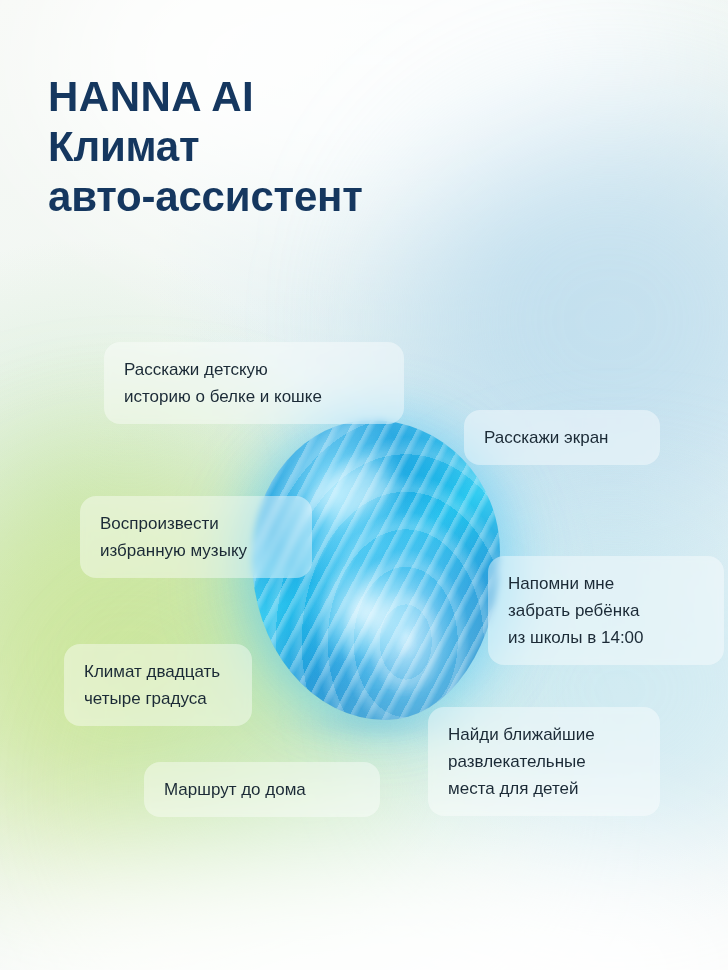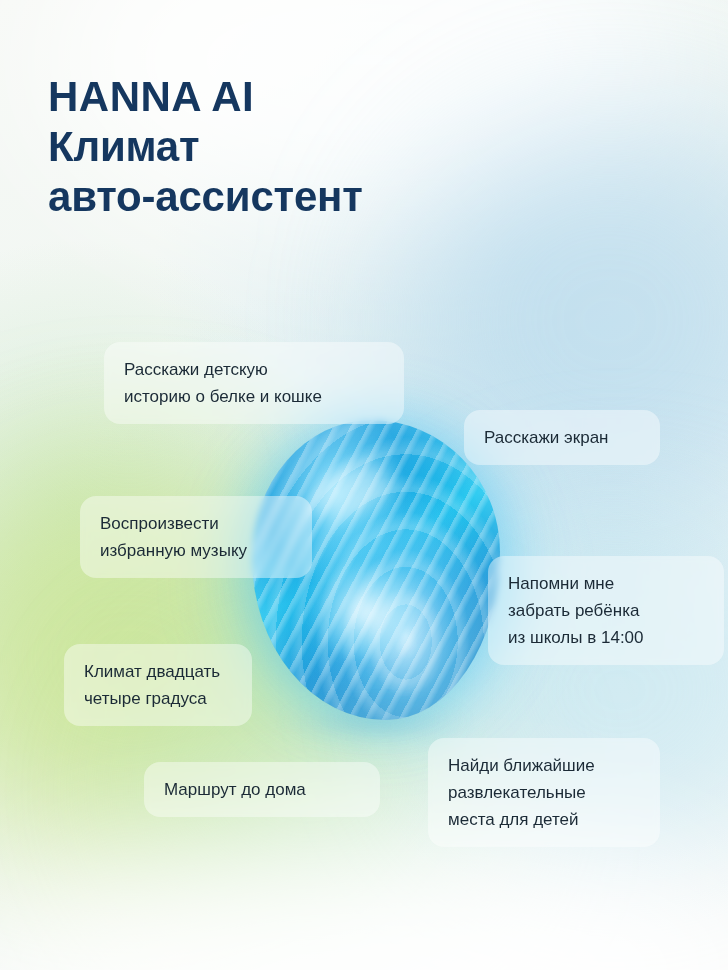--- a/index.html
+++ b/index.html
@@ -175,21 +175,21 @@
     backdrop-filter: blur(3px);
   }
   .chip span { display: block; white-space: pre-line; }
 
   .chip-story    { left: 104px; top: 342px;  width: 300px; }
   .chip-screen   { left: 464px; top: 410px;  width: 196px; }
   .chip-music    { left: 36px;  top: 496px;  width: 232px; margin-left: 44px; }
   .chip-remind   { left: 488px; top: 556px;  width: 236px; }
   .chip-climate  { left: 64px;  top: 644px;  width: 188px; }
   .chip-route    { left: 144px; top: 762px;  width: 236px; }
-  .chip-places   { left: 428px; top: 738px;  width: 232px; }
+  .chip-places   { left: 428px; top: 707px;  width: 232px; }
 </style>
 </head>
 <body>
 
 <div id="poster">
 
   <div class="blob blob-white-top"></div>
   <div class="blob blob-blue"></div>
   <div class="blob blob-green"></div>
   <div class="blob blob-mint"></div>

